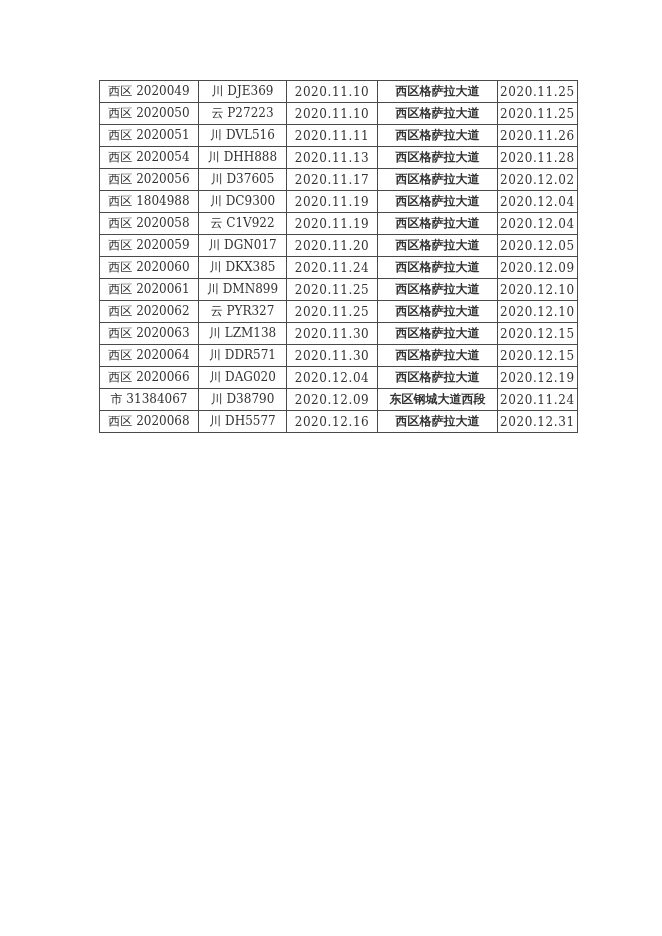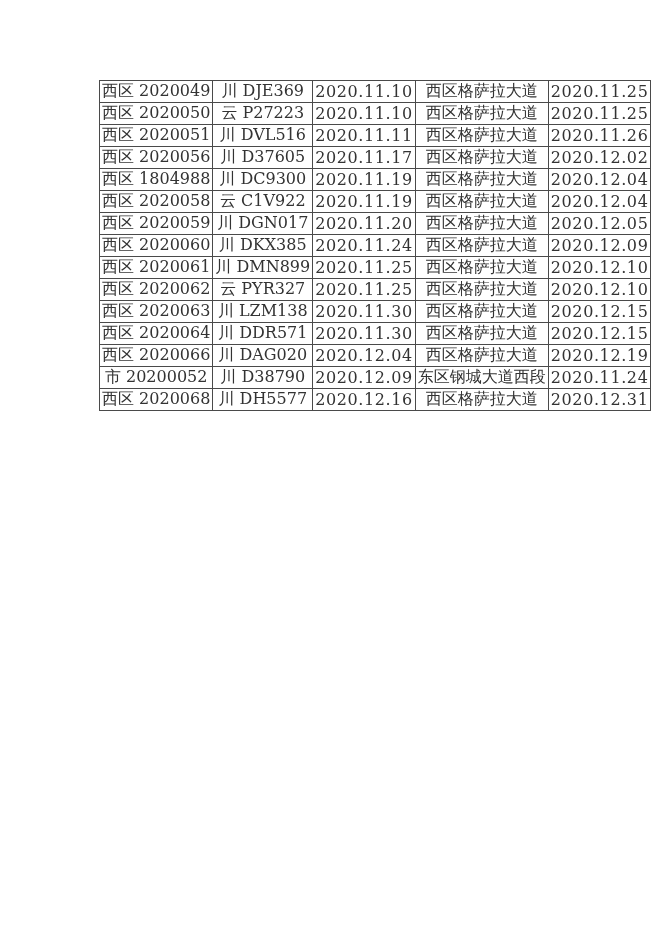--- a/index.html
+++ b/index.html
@@ -15,35 +15,35 @@
     overflow: hidden;
     font-family: "DejaVu Serif", "Liberation Serif", serif;
   }
   table.data-table {
     position: absolute;
     left: 99px;
     top: 80px;
     border-collapse: collapse;
     table-layout: fixed;
     color: #333333;
-    font-size: 16px;
+    font-size: 12px;
   }
   table.data-table td {
     border: 1px solid #4a4a4a;
     height: 21px;
     padding: 0 2px;
     text-align: center;
     vertical-align: middle;
     white-space: nowrap;
     overflow: hidden;
   }
   td.col-0 { width: 94px; }
   td.col-1 { width: 83px; }
   td.col-2 { width: 86px; letter-spacing: 0.6px; }
-  td.col-3 { width: 115px; }
+  td.col-3 { width: 115px; font-weight: bold; }
   td.col-4 { width: 74px; letter-spacing: 0.6px; }
 </style>
 </head>
 <body>
 
 <div id="page">
   <table class="data-table">
     <tbody>
         <tr>
           <td class="col-0">西区 2020049</td>
@@ -58,20 +58,27 @@
           <td class="col-2">2020.11.10</td>
           <td class="col-3">西区格萨拉大道</td>
           <td class="col-4">2020.11.25</td>
         </tr>
         <tr>
           <td class="col-0">西区 2020051</td>
           <td class="col-1">川 DVL516</td>
           <td class="col-2">2020.11.11</td>
           <td class="col-3">西区格萨拉大道</td>
           <td class="col-4">2020.11.26</td>
+        </tr>
+        <tr>
+          <td class="col-0">西区 2020054</td>
+          <td class="col-1">川 DHH888</td>
+          <td class="col-2">2020.11.13</td>
+          <td class="col-3">西区格萨拉大道</td>
+          <td class="col-4">2020.11.28</td>
         </tr>
         <tr>
           <td class="col-0">西区 2020056</td>
           <td class="col-1">川 D37605</td>
           <td class="col-2">2020.11.17</td>
           <td class="col-3">西区格萨拉大道</td>
           <td class="col-4">2020.12.02</td>
         </tr>
         <tr>
           <td class="col-0">西区 1804988</td>
@@ -130,21 +137,21 @@
           <td class="col-4">2020.12.15</td>
         </tr>
         <tr>
           <td class="col-0">西区 2020066</td>
           <td class="col-1">川 DAG020</td>
           <td class="col-2">2020.12.04</td>
           <td class="col-3">西区格萨拉大道</td>
           <td class="col-4">2020.12.19</td>
         </tr>
         <tr>
-          <td class="col-0">市 20200052</td>
+          <td class="col-0">市 31384067</td>
           <td class="col-1">川 D38790</td>
           <td class="col-2">2020.12.09</td>
           <td class="col-3">东区钢城大道西段</td>
           <td class="col-4">2020.11.24</td>
         </tr>
         <tr>
           <td class="col-0">西区 2020068</td>
           <td class="col-1">川 DH5577</td>
           <td class="col-2">2020.12.16</td>
           <td class="col-3">西区格萨拉大道</td>

